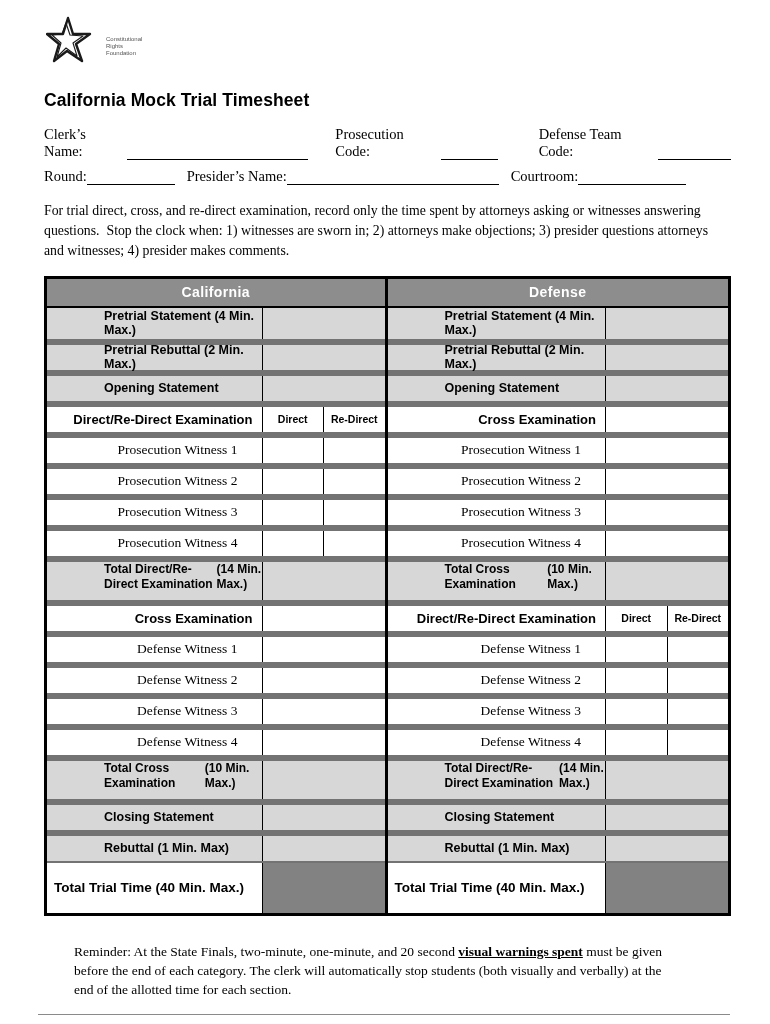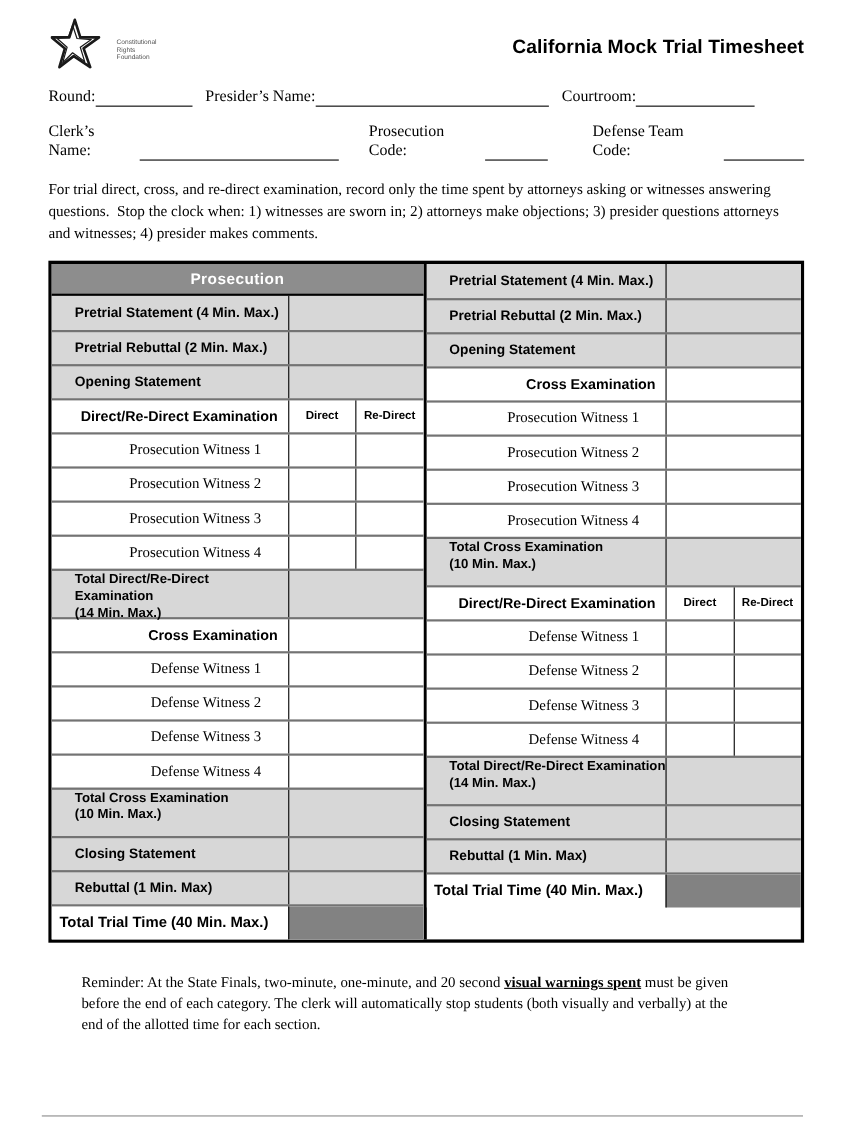--- a/index.html
+++ b/index.html
@@ -7,21 +7,21 @@
   body {
     width:770px; height:1024px;
     font-family:"Liberation Serif", serif;
     color:#000;
     position:relative;
     overflow:hidden;
   }
   .page { position:relative; width:770px; height:1024px; padding:14px 39px 0 44px; }
 
   
-  .top-header { display:flex; justify-content:space-between; align-items:flex-start; }
+  .top-header { display:flex; justify-content:space-between; align-items:flex-start;flex-direction:column; }
   .logo-wrap { display:flex; align-items:flex-start; gap:2px; margin-left:2px; }
   .logo-text { font-family:"Liberation Sans", sans-serif; font-size:6px; line-height:7px; color:#555; margin-top:22px; }
   .doc-title {
     font-family:"Liberation Sans", sans-serif; font-weight:700;
     font-size:17.5px; margin-top:18px; letter-spacing:0.1px;
   }
 
   
   .form-line { display:flex; align-items:flex-end; font-size:14.5px; }
   .form-line.l1 { margin-top:8px; }
@@ -35,35 +35,35 @@
   
   .timesheet { display:flex; border:3px solid #000; margin-top:15px; }
   .half { width:50%; }
   .half.left { border-right:3px solid #000; }
   .bar {
     height:29px; background:#8d8d8d; border-bottom:2px solid #000;
     color:#fff; display:flex; align-items:center; justify-content:center;
     font-family:"Liberation Sans", sans-serif; font-weight:700; font-size:14px;
     letter-spacing:0.4px;
   }
-  .row { display:flex; border-top:2px solid #737373; height:31px; background:#fff; }
+  .row { display:flex; border-top:6px solid #737373; height:31px; background:#fff; }
   .row.first { border-top:none; }
   .row.gray { background:#d7d7d7; }
   .row.tall { height:44px; }
-  .row.total-trial { height:32px; border-top-width:2px; }
+  .row.total-trial { height:52px; border-top-width:2px; }
   .cell { display:flex; align-items:center; min-width:0; }
   .label { flex:1; }
   .value { width:123px; flex:none; border-left:1px solid #000; }
   .value.v2 { width:61.5px; }
   .value.dark { background:#828282; }
 
-  .lbl-bold  { font-family:"Liberation Sans", sans-serif; font-weight:700; font-size:12.5px; padding-left:21px; }
+  .lbl-bold  { font-family:"Liberation Sans", sans-serif; font-weight:700; font-size:12.5px; padding-left:21px;margin-left:36px; }
   .lbl-section { font-family:"Liberation Sans", sans-serif; font-weight:700; font-size:13px; justify-content:flex-end; padding-right:9px; text-align:right; }
   .lbl-witness { font-size:13.5px; justify-content:flex-end; padding-right:24px; }
-  .twoline { flex-direction:column; align-items:flex-start; }
+  .twoline { flex-direction:row; align-items:flex-start; justify-content:center; }
   .twoline span { font-family:"Liberation Sans", sans-serif; font-weight:700; font-size:12px; line-height:1.3; }
   .colhead { font-family:"Liberation Sans", sans-serif; font-weight:700; font-size:10.5px; justify-content:center; text-align:center; }
   .lbl-total-trial { font-family:"Liberation Sans", sans-serif; font-weight:700; font-size:13.5px; padding-left:7px; }
 
   
   .reminder { margin:26px 0 0 30px; font-size:13.5px; line-height:1.42; white-space:pre-wrap; width:620px; }
   .reminder b { text-decoration:underline; }
 
   .bottom-edge { position:absolute; left:38px; right:40px; bottom:9px; border-top:1.5px solid #8a8a8a; }
 </style>
@@ -80,46 +80,46 @@
       </svg>
       <div class="logo-text">
         <div>Constitutional</div>
         <div>Rights</div>
         <div>Foundation</div>
       </div>
     </div>
     <div class="doc-title">California Mock Trial Timesheet</div>
   </div>
 
+  <div class="form-line l2">
+    <span>Clerk’s Name:</span>
+    <span class="blank" style="width:184px;"></span>
+    <span style="margin-left:27px;">Prosecution Code:</span>
+    <span class="blank" style="width:58px;"></span>
+    <span style="margin-left:41px;">Defense Team Code:</span>
+    <span class="blank" style="width:74px;"></span>
+  </div>
+
   <div class="form-line l1">
     <span>Round:</span>
     <span class="blank" style="width:88px;"></span>
     <span style="margin-left:12px;">Presider’s Name:</span>
     <span class="blank" style="width:212px;"></span>
     <span style="margin-left:12px;">Courtroom:</span>
     <span class="blank" style="width:108px;"></span>
   </div>
 
-  <div class="form-line l2">
-    <span>Clerk’s Name:</span>
-    <span class="blank" style="width:184px;"></span>
-    <span style="margin-left:27px;">Prosecution Code:</span>
-    <span class="blank" style="width:58px;"></span>
-    <span style="margin-left:41px;">Defense Team Code:</span>
-    <span class="blank" style="width:74px;"></span>
-  </div>
-
   <div class="instructions">For trial direct, cross, and re-direct examination, record only the time spent by attorneys asking or witnesses answering
 questions.  Stop the clock when: 1) witnesses are sworn in; 2) attorneys make objections; 3) presider questions attorneys
 and witnesses; 4) presider makes comments.</div>
 
   <div class="timesheet">
 
     <div class="half left">
-      <div class="bar">Prosecution</div>
+      <div class="bar">California</div>
 
       <div class="row gray first">
         <div class="cell label lbl-bold">Pretrial Statement (4 Min. Max.)</div>
         <div class="cell value"></div>
       </div>
       <div class="row gray">
         <div class="cell label lbl-bold">Pretrial Rebuttal (2 Min. Max.)</div>
         <div class="cell value"></div>
       </div>
       <div class="row gray">
@@ -201,20 +201,21 @@
         <div class="cell value"></div>
       </div>
 
       <div class="row total-trial">
         <div class="cell label lbl-total-trial">Total Trial Time (40 Min. Max.)</div>
         <div class="cell value dark"></div>
       </div>
     </div>
 
     <div class="half right">
+      <div class="bar">Defense</div>
 
       <div class="row gray first">
         <div class="cell label lbl-bold">Pretrial Statement (4 Min. Max.)</div>
         <div class="cell value"></div>
       </div>
       <div class="row gray">
         <div class="cell label lbl-bold">Pretrial Rebuttal (2 Min. Max.)</div>
         <div class="cell value"></div>
       </div>
       <div class="row gray">

